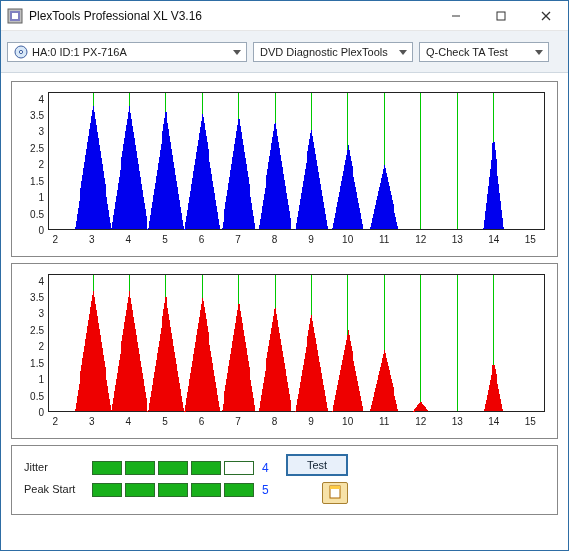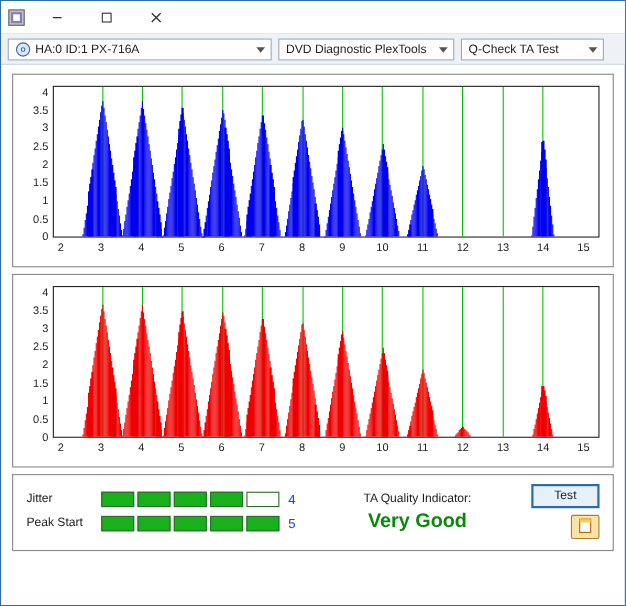--- a/index.html
+++ b/index.html
@@ -4,21 +4,21 @@
 <style>
   * { box-sizing: border-box; margin: 0; padding: 0; }
   html, body { width: 569px; height: 551px; font-family: "Segoe UI", Tahoma, sans-serif; font-size: 12px; background: #fff; }
   .window { width: 569px; height: 551px; border: 1px solid #2e6da4; display: flex; flex-direction: column; background: #fff; }
   .titlebar { height: 30px; background: #fff; display: flex; align-items: center; padding: 0 0 0 6px; border-bottom: 1px solid #e6e6e6; }
   .titlebar .icon { width: 16px; height: 16px; margin-right: 6px; }
   .titlebar .title { flex: 1; font-size: 12px; color: #111; }
   .titlebar .winbtn { width: 45px; height: 30px; display: flex; align-items: center; justify-content: center; color: #555; }
   .menubar { height: 22px; display: flex; align-items: center; gap: 14px; padding: 0 8px; font-size: 12px; color: #222; border-bottom: 1px solid #e6e6e6; }
   .menubar span u { text-decoration: underline; }
-  .toolbar { height: 28px; display: flex; align-items: center; gap: 6px; padding: 0 6px; background: #eef2f6; border-bottom: 1px solid #cfd8e0; }
+  .toolbar { height: 42px; display: flex; align-items: center; gap: 6px; padding: 0 6px; background: #eef2f6; border-bottom: 1px solid #cfd8e0; }
   .select { height: 20px; background: #fff; border: 1px solid #9aa8b7; font-size: 11px; display: flex; align-items: center; padding: 0 18px 0 6px; position: relative; color: #222; }
   .select::after { content: ""; position: absolute; right: 5px; top: 7px; width: 0; height: 0; border-left: 4px solid transparent; border-right: 4px solid transparent; border-top: 5px solid #555; }
   .select.device { width: 240px; }
   .select.device .cdicon { width: 14px; height: 14px; margin-right: 4px; }
   .select.func { width: 160px; }
   .select.test { width: 130px; }
   .chartarea { flex: 1; padding: 8px 10px 4px 10px; display: flex; flex-direction: column; gap: 6px; }
   .frame { border: 1px solid #888; position: relative; background: #fff; }
   .frame.plot { height: 176px; }
   .plotinner { position: absolute; left: 36px; right: 12px; top: 10px; bottom: 26px; border: 1px solid #222; }
@@ -52,20 +52,21 @@
 <div class="window">
 
   <div class="titlebar">
     <span class="icon">
       <svg viewBox="0 0 16 16" width="16" height="16">
           <rect x="1" y="1" width="14" height="14" fill="#c0c0c0" stroke="#606060"></rect>
           <rect x="3" y="3" width="10" height="10" fill="#8080c0"></rect>
           <rect x="5" y="5" width="6" height="6" fill="#fff"></rect>
         </svg>
     </span>
+    <span class="title">PlexTools Professional XL V3.16</span>
     <div class="winbtn">
         <svg width="10" height="10">
           <line x1="1" y1="5" x2="9" y2="5" stroke="#333" stroke-width="1"></line>
         </svg>
       </div>
     <div class="winbtn">
         <svg width="10" height="10">
           <rect x="1" y="1" width="8" height="8" fill="none" stroke="#333" stroke-width="1"></rect>
         </svg>
       </div>
@@ -889,24 +890,20 @@
           <span class="boxes" id="pboxes">
               <span class="mbox fill"></span>
               <span class="mbox fill"></span>
               <span class="mbox fill"></span>
               <span class="mbox fill"></span>
               <span class="mbox fill"></span>
             </span>
           <span class="mval">5</span>
         </div>
       </div>
-      <div class="quality">
-        <span class="qlabel">TA Quality Indicator:</span>
-        <span class="qval">Very Good</span>
-      </div>
       <div class="btncol">
         <div class="startbtn">
             <span>Test</span>
           </div>
         <div class="roundbtn">
           <span><svg width="12" height="14">
                 <rect x="1" y="1" width="10" height="12" fill="#fff" stroke="#aa6600"></rect>
                 <rect x="1" y="1" width="10" height="3" fill="#ffcc44"></rect>
               </svg></span>
         </div>

